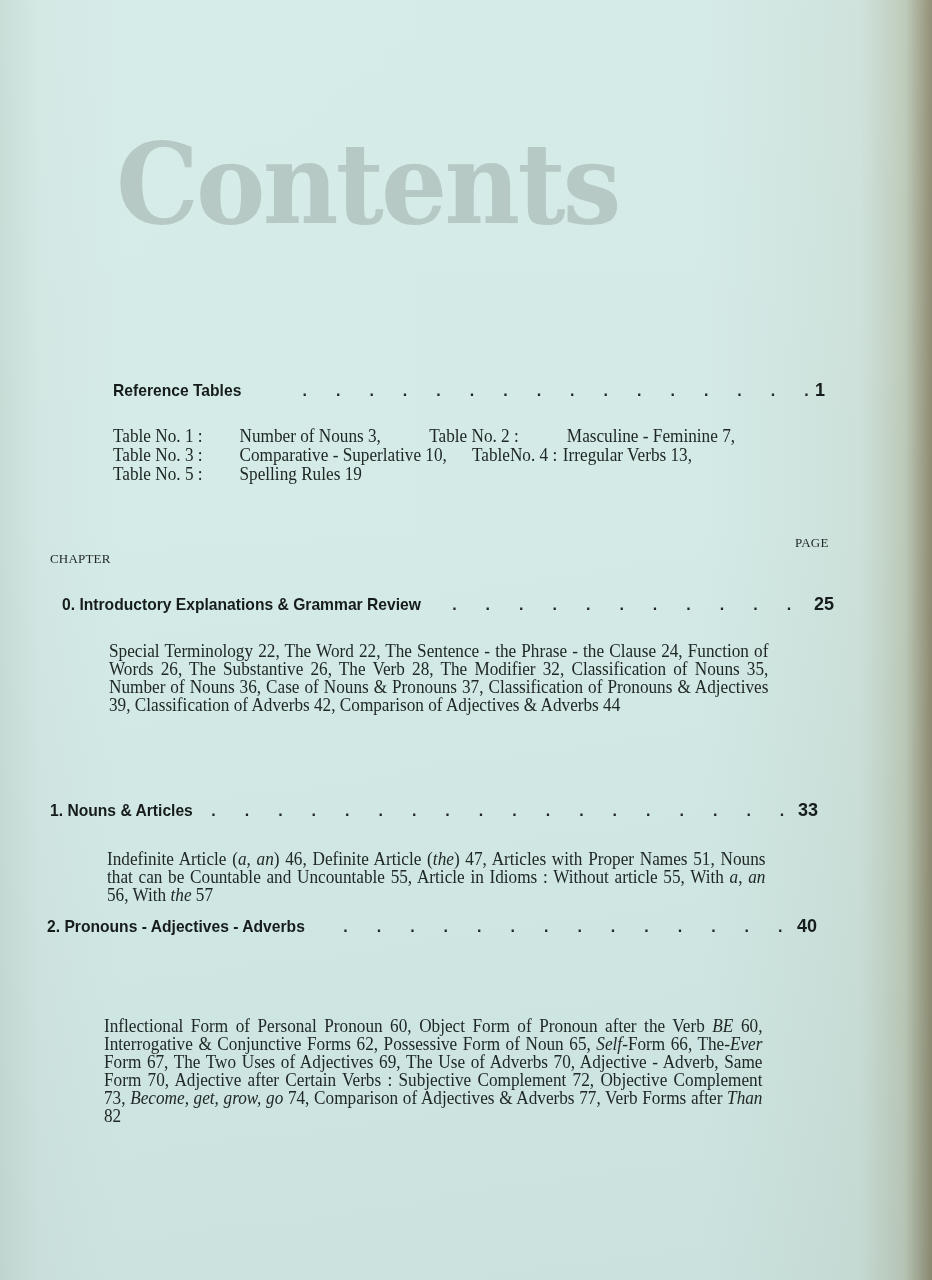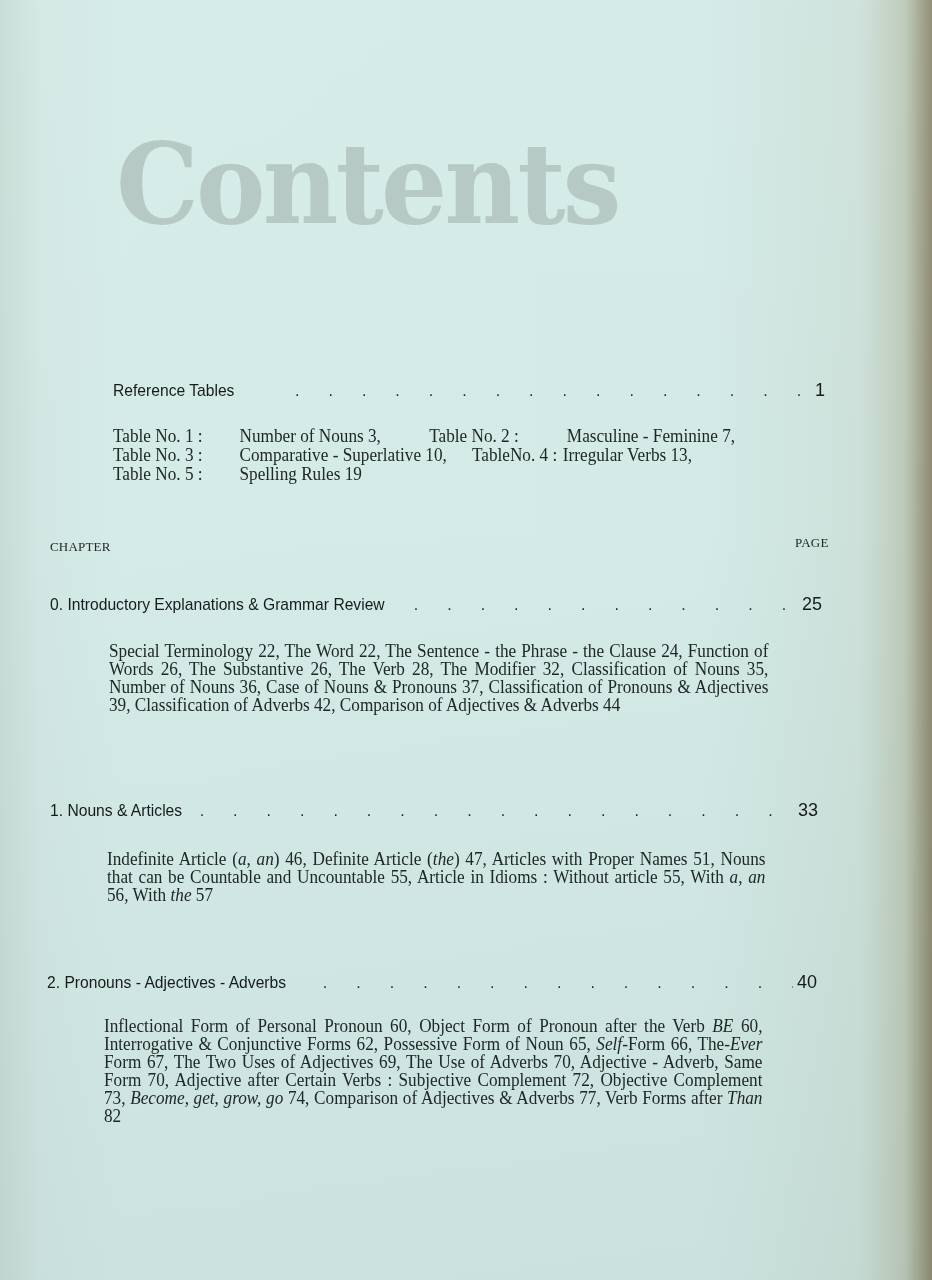--- a/index.html
+++ b/index.html
@@ -15,21 +15,21 @@
   }
   .title {
     position: absolute; left: 116px; top: 128px;
     font-family: "DejaVu Serif", "Liberation Serif", serif;
     font-weight: bold; font-size: 112px; letter-spacing: -3px;
     color: #b6c9c5; line-height: 1; transform: scaleX(0.93); transform-origin: left top;
   }
   .entry-head {
     position: absolute; display: flex; align-items: baseline;
     font-family: "Liberation Sans", "DejaVu Sans", sans-serif;
-    font-weight: normal; font-size: 17px; color: #161c1b; justify-content: flex-end;
+    font-weight: bold; font-size: 17px; color: #161c1b; justify-content: flex-end;
   }
   .entry-head .label { white-space: nowrap; transform: scaleX(0.92); transform-origin: left center; }
   .entry-head .dots {
     flex: 1; overflow: hidden; white-space: nowrap; letter-spacing: 29px;
     font-size: 16px; padding-left: 12px; color: #1e2524;
   }
   .entry-head .page-no { white-space: nowrap; font-size: 18px; padding-left: 4px; }
   .detail {
     position: absolute; font-size: 18.5px; line-height: 18px; color: #202826;
     text-align: justify; transform: scaleX(0.93); transform-origin: left top;
@@ -68,41 +68,41 @@
     <span style="width:250px;display:inline-block;">Comparative - Superlative 10,</span>
     <span style="padding-right:6px;">TableNo. 4 :</span>
     <span>Irregular Verbs 13,</span>
   </div>
   <div class="row">
     <span class="tno">Table No. 5 :</span>
     <span>Spelling Rules 19</span>
   </div>
 </div>
 
-<div class="col-label" style="left:50px; top:539px;">CHAPTER</div>
+<div class="col-label" style="left:50px; top:551px;">CHAPTER</div>
 <div class="col-label" style="left:795px; top:535px;">PAGE</div>
 
-<div class="entry-head" style="left:50px; top:594px; width:772px;">
+<div class="entry-head" style="left:62px; top:594px; width:772px;">
   <span class="label">0. Introductory Explanations &amp; Grammar Review</span>
   <span class="dots" style="padding-left:0px;">....................</span>
   <span class="page-no">25</span>
 </div>
 <div class="detail" style="left:109px; top:642px; width:709px;">
   <p>Special Terminology 22,    The Word 22,    The Sentence - the Phrase - the Clause 24,   Function of Words 26,   The Substantive 26,   The Verb 28, The Modifier 32,  Classification of Nouns 35,  Number of Nouns 36,  Case of Nouns &amp; Pronouns 37,   Classification of Pronouns &amp; Adjectives 39,   Classification of Adverbs 42,   Comparison of Adjectives &amp; Adverbs 44</p>
 </div>
 
 <div class="entry-head" style="left:50px; top:800px; width:768px;">
   <span class="label">1. Nouns &amp; Articles</span>
   <span class="dots" style="padding-left:6px;">..............................</span>
   <span class="page-no">33</span>
 </div>
 <div class="detail" style="left:107px; top:850px; width:708px;">
   <p><span>Indefinite Article (</span><i>a, an</i><span>)  46,    Definite Article (</span><i>the</i><span>)  47,    Articles with Proper Names  51,    Nouns that can be Countable and Uncountable  55,    Article in Idioms : Without article  55,   With </span><i>a, an</i><span>  56,   With </span><i>the</i><span>  57</span></p>
 </div>
 
-<div class="entry-head" style="left:47px; top:972px; width:770px;">
+<div class="entry-head" style="left:47px; top:916px; width:770px;">
   <span class="label">2. Pronouns - Adjectives - Adverbs</span>
   <span class="dots" style="padding-left:16px;">............................</span>
   <span class="page-no">40</span>
 </div>
 <div class="detail" style="left:104px; top:1017px; width:708px;">
   <p><span>Inflectional Form of Personal Pronoun  60,    Object Form of Pronoun after the Verb </span><i>BE</i><span>  60,    Interrogative &amp; Conjunctive Forms  62,    Possessive Form of Noun  65,   </span><i>Self</i><span>-Form  66,   The-</span><i>Ever</i><span> Form  67,   The Two Uses of Adjectives 69,   The Use of Adverbs  70,   Adjective - Adverb, Same Form  70,   Adjective after Certain Verbs : Subjective Complement  72,    Objective Complement  73, </span><i>Become, get, grow, go</i><span>  74,  Comparison of Adjectives &amp; Adverbs  77,  Verb Forms after </span><i>Than</i><span>  82</span></p>
 </div>
 
 </body></html>

